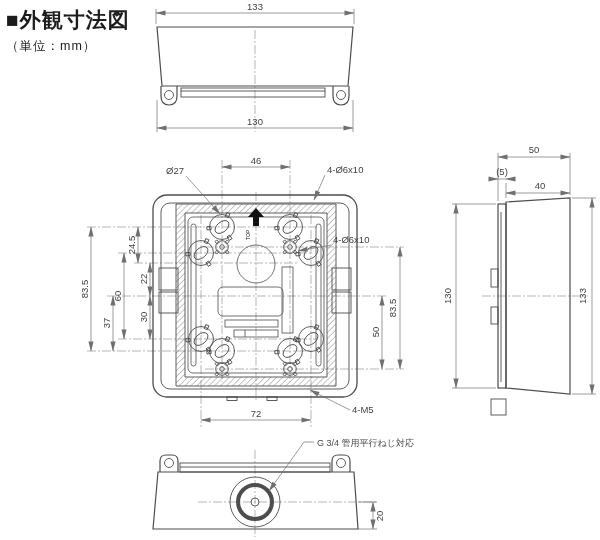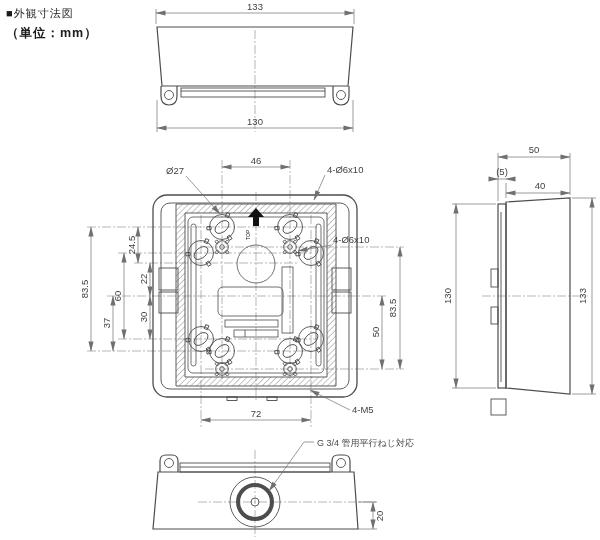--- a/index.html
+++ b/index.html
@@ -1,21 +1,21 @@
 <!DOCTYPE html>
 <html><head>
 <meta charset="utf-8">
 <style>
   html,body{margin:0;padding:0;background:#fff;}
   #canvas{position:relative;width:600px;height:540px;background:#ffffff;overflow:hidden;
           font-family:"Liberation Sans", sans-serif;}
   #drawing{position:absolute;left:0;top:0;}
   #title-block{position:absolute;left:6px;top:6px;color:#1c1c1c;}
-  #title-block .main{font-size:11px;font-weight:normal;letter-spacing:1px;}
-  #title-block .unit{font-size:12.5px;font-weight:bold;margin-top:4px;letter-spacing:1px;}
+  #title-block .main{font-size:21px;font-weight:bold;letter-spacing:1px;}
+  #title-block .unit{font-size:12.5px;font-weight:normal;margin-top:4px;letter-spacing:1px;}
   text{font-family:"Liberation Sans", sans-serif;fill:#3f3f3f;}
   .dimtxt{font-size:9.5px;}
   .notetxt{font-size:9px;fill:#4a4a4a;}
   .tinytxt{font-size:5px;fill:#111;}
 </style>
 </head>
 <body>
 
 <div id="canvas">
 

